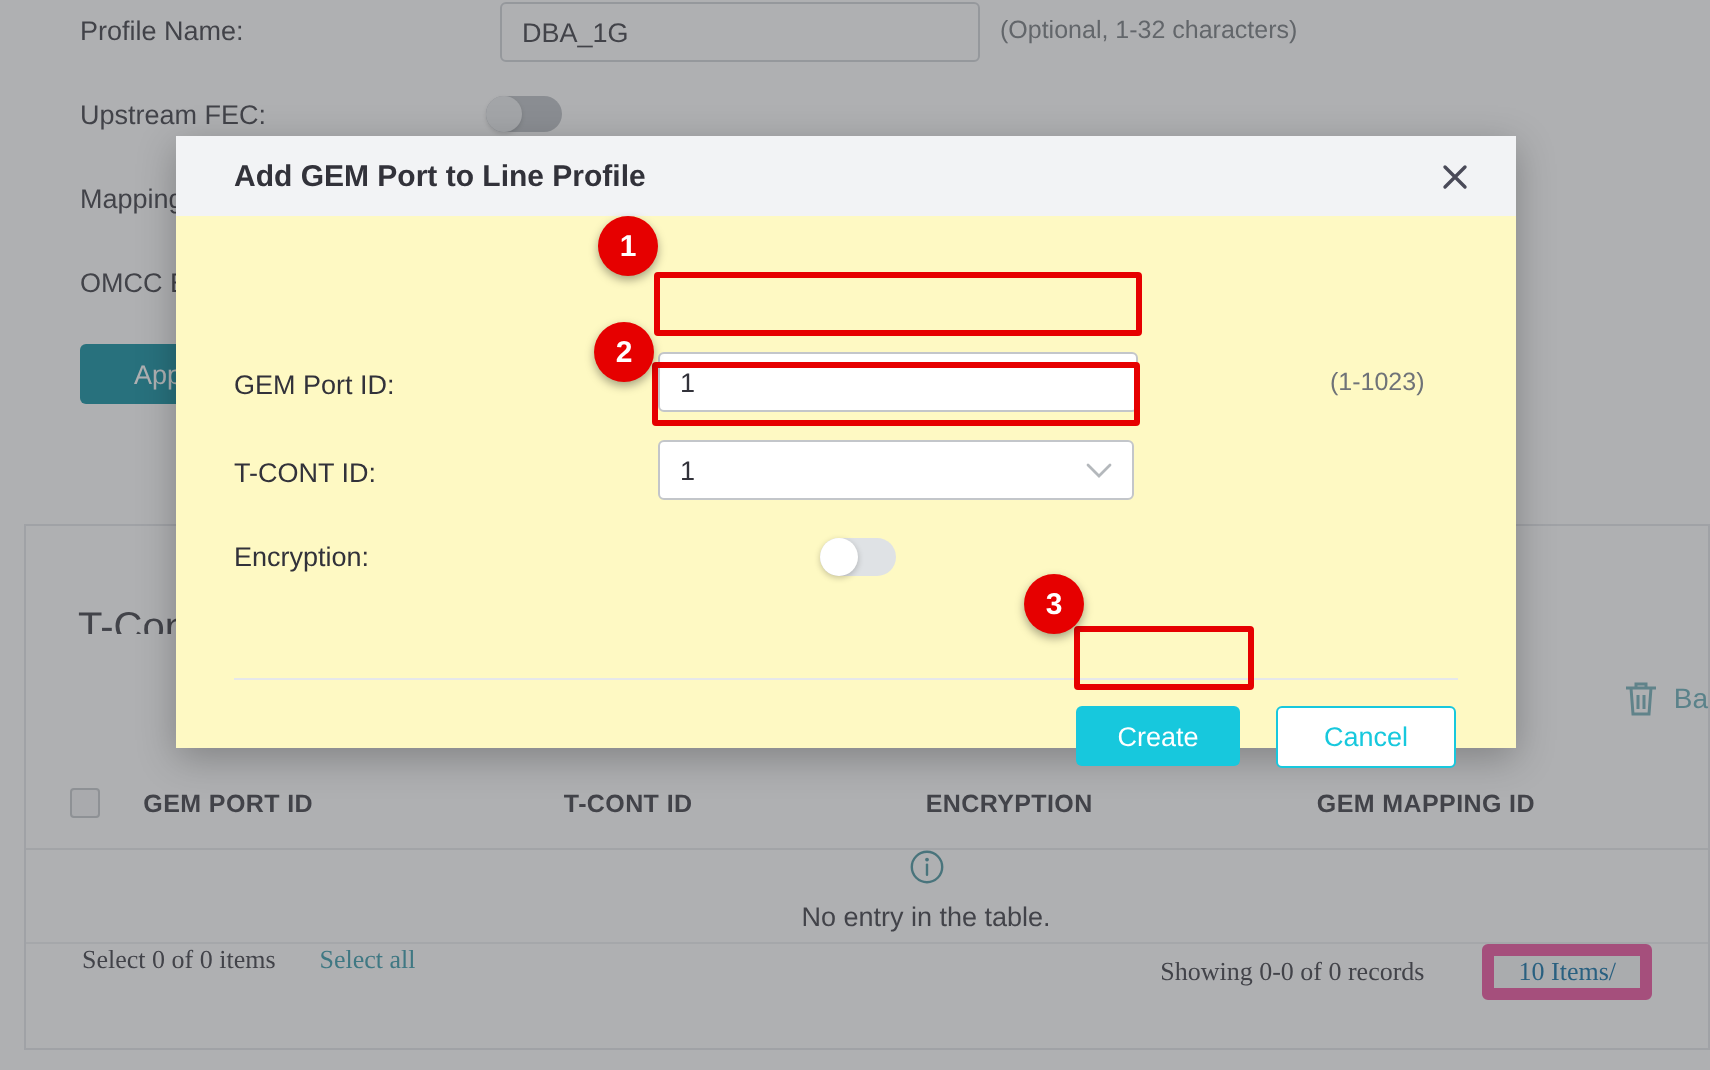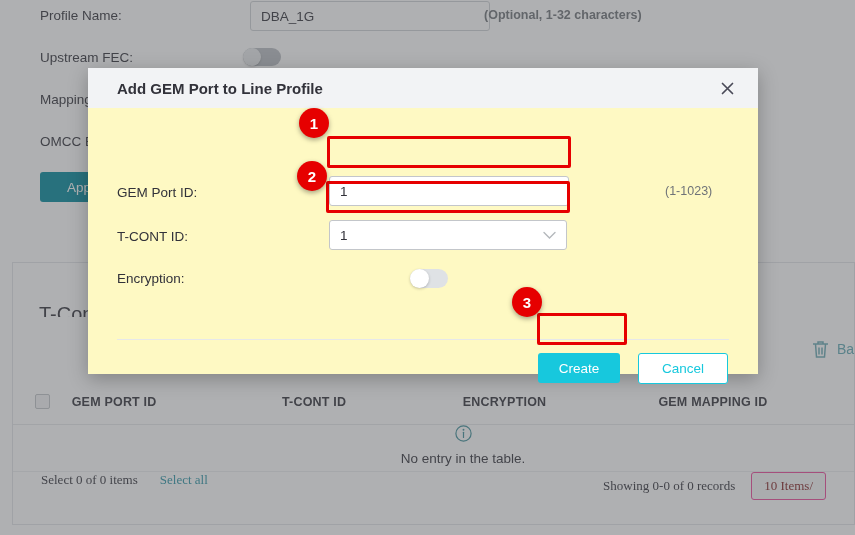--- a/index.html
+++ b/index.html
@@ -52,24 +52,23 @@
     background: #ffffff;
     box-sizing: border-box;
     display: flex;
     align-items: center;
     padding: 14px 10px;
     font-size: 13.5px;
     color: #32323a;
   }
   .hint-text {
     position: absolute;
-    left: 484px;
+    left: 500px;
     font-size: 12.5px;
     color: #6f7378;
-    font-weight: bold;
   }
 
   .toggle {
     width: 38px;
     height: 18px;
     border-radius: 9px;
     background: #b9bdc2;
     position: relative;
     box-sizing: border-box;
   }
@@ -222,34 +221,34 @@
     color: #32323a;
   }
   .select-all-link {
     color: #2d95a6;
     cursor: pointer;
   }
   .foot-right {
     margin-left: auto;
     display: flex;
     align-items: center;
-    gap: 16px;
+    gap: 29px;
     font-size: 13px;
     color: #32323a;
   }
   .page-size {
-    border: 1px solid #ec4899;
+    border: 6px solid #ec4899;
     border-radius: 3px;
     background: #f6f7f8;
     height: 28px;
     display: flex;
     align-items: center;
     padding: 0 12px;
     font-size: 13px;
-    color: #7f1d1d;
+    color: #0369a1;
     box-sizing: border-box;
     white-space: nowrap;
   }
 
   
   #overlay {
     position: absolute;
     inset: 0;
     background: rgba(86,88,92,.47);
     z-index: 40;

